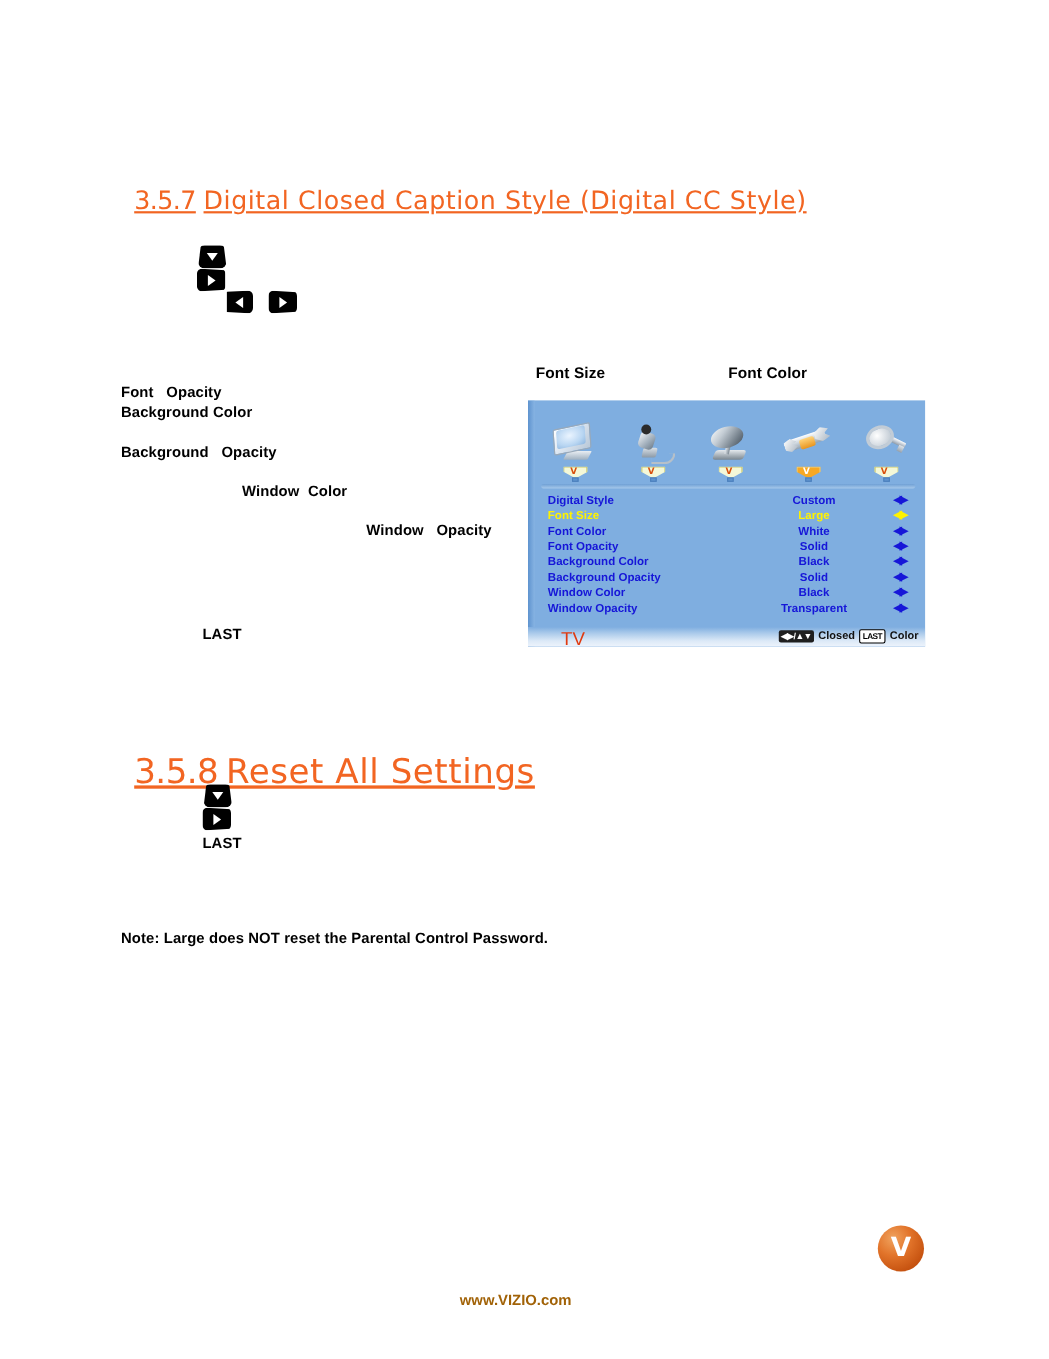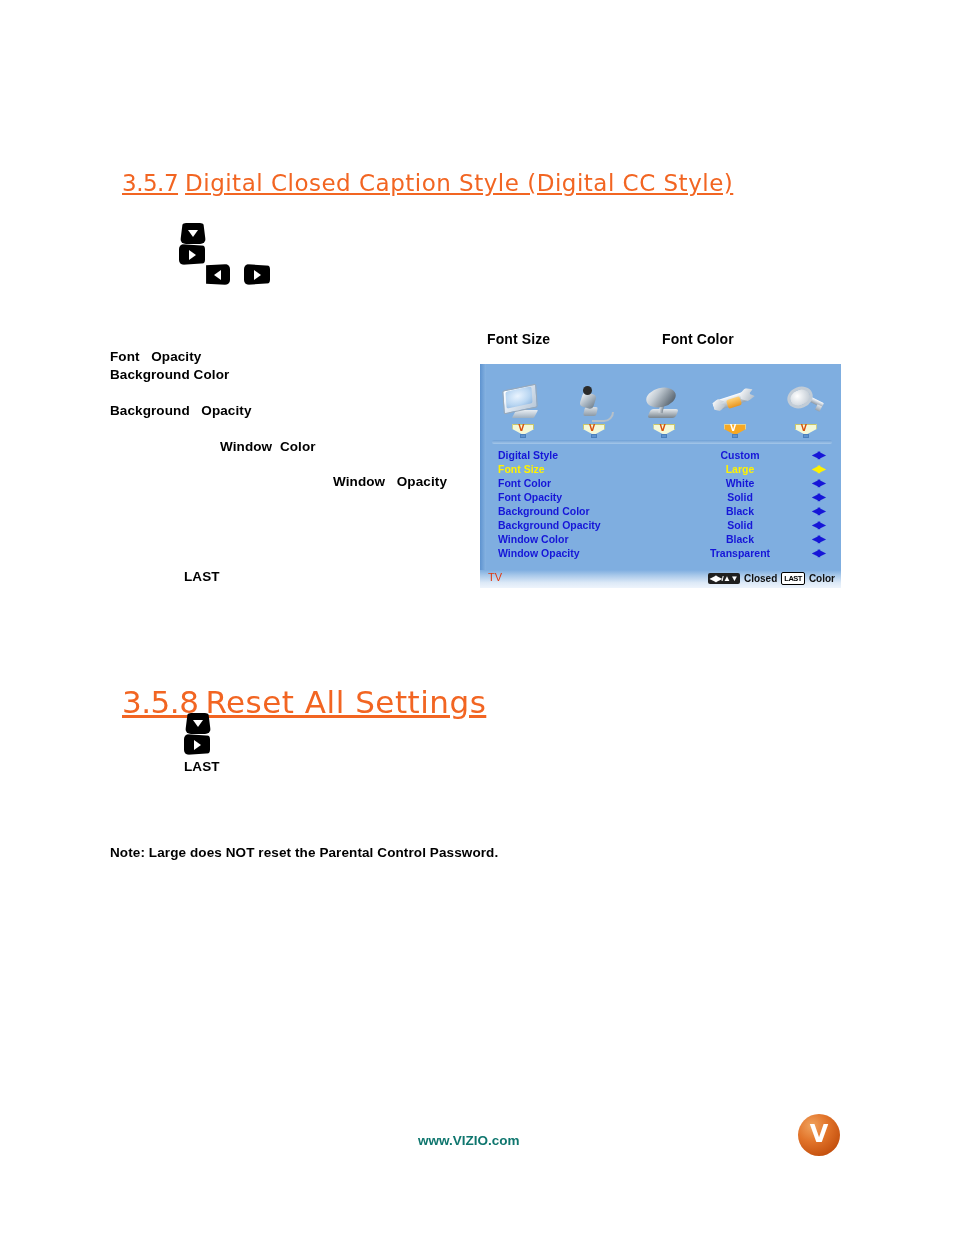--- a/index.html
+++ b/index.html
@@ -216,23 +216,23 @@
   #osd-footbar {
     position: absolute;
     left: 0;
     bottom: 0;
     width: 100%;
     height: 18px;
     background: linear-gradient(to bottom, #7FAEE0 0%, #A9C9EA 30%, #dce9f7 70%, #eef4fc 100%);
   }
   #osd-foot-src {
     position: absolute;
-    left: 8px;
+    left: 30px;
     top: 1px;
-    font-size: 11px;
+    font-size: 17px;
     color: #E03A10;
     font-weight: normal;
   }
   #osd-foot-right {
     position: absolute;
     right: 6px;
     top: 2px;
     font-size: 10px;
     color: #101010;
     font-weight: bold;
@@ -256,24 +256,24 @@
     border: 1px solid #000000;
     font-weight: bold;
     font-size: 7.5px;
     padding: 0 2px;
   }
 
   
   #footer-url {
     position: absolute;
     left: 418px;
-    top: 1133px;
+    top: 1174px;
     font-size: 13.5px;
     font-weight: bold;
-    color: #0f766e;
+    color: #a16207;
     font-family: "Liberation Sans", sans-serif;
     text-align: center;
   }
   #vizio-logo {
     position: absolute;
     left: 798px;
     top: 1114px;
     width: 42px;
     height: 42px;
     border-radius: 50%;

